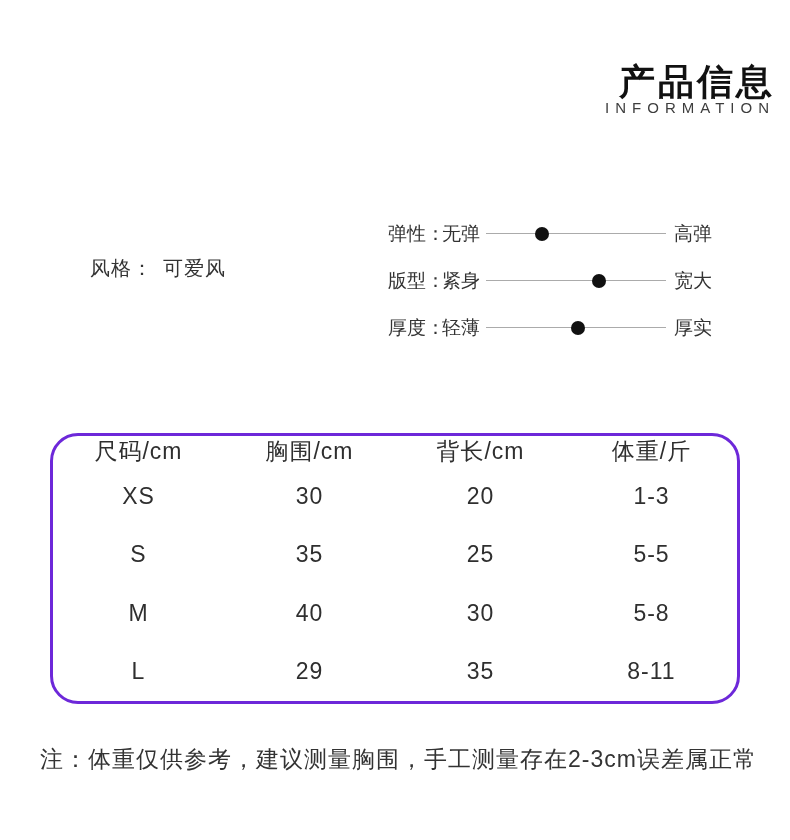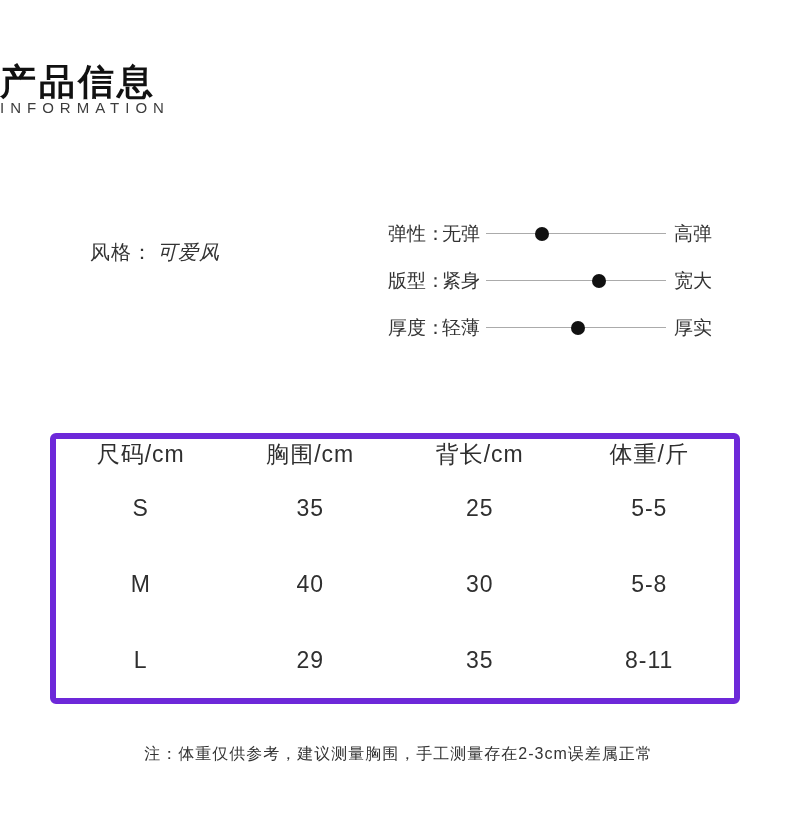--- a/index.html
+++ b/index.html
@@ -13,53 +13,54 @@
     color: #333333;
     overflow: hidden;
   }
 
   
   .header {
     position: absolute;
     top: 64px;
     left: 0;
     right: 15px;
-    text-align: left;
+    text-align: right;
+    padding-left: 14px;
   }
   .title {
     font-size: 36px;
     font-weight: 700;
     letter-spacing: 3px;
     color: #111111;
     line-height: 1;
   }
   .subtitle {
     margin-top: 0;
     font-size: 15px;
     letter-spacing: 6px;
     color: #3d3d3d;
     line-height: 1;
   }
 
   
   .attributes {
     position: absolute;
     left: 90px;
-    top: 240px;
+    top: 256px;
   }
   .attr-row {
     display: flex;
     font-size: 20px;
     color: #333333;
     line-height: 24px;
     white-space: nowrap;
   }
   .attr-row + .attr-row { margin-top: 32px; }
   .attr-label { letter-spacing: 1px; }
-  .attr-value { margin-left: 4px; letter-spacing: 1px; font-style: italic; }
+  .attr-value { margin-left: 10px; letter-spacing: 1px; }
 
   
   .sliders {
     position: absolute;
     left: 388px;
     top: 210px;
     width: 340px;
   }
   .slider-row {
     display: flex;
@@ -90,22 +91,22 @@
   }
   .slider-right { flex: none; }
 
   
   .size-box {
     position: absolute;
     left: 50px;
     top: 433px;
     width: 690px;
     height: 271px;
-    border: 6px solid #6d28d9;
-    border-radius: 6px;
+    border: 3px solid #6d28d9;
+    border-radius: 28px;
     overflow: hidden;
   }
   .size-table {
     width: 100%;
     height: 100%;
     border-collapse: collapse;
     table-layout: fixed;
   }
   .size-table th, .size-table td {
     text-align: center;
@@ -116,21 +117,21 @@
     letter-spacing: 1px;
   }
 
   
   .note {
     position: absolute;
     top: 744px;
     left: 0;
     right: 0;
     text-align: center;
-    font-size: 16px;
+    font-size: 23px;
     color: #333333;
     letter-spacing: 1px;
     padding-left: 7px;
   }
 </style>
 </head>
 <body>
 
 <div class="page">
 
@@ -178,20 +179,26 @@
       <thead>
         <tr>
           <th>尺码/cm</th>
           <th>胸围/cm</th>
           <th>背长/cm</th>
           <th>体重/斤</th>
         </tr>
       </thead>
       <tbody>
         <tr>
+          <td>XS</td>
+          <td>30</td>
+          <td>20</td>
+          <td>1-3</td>
+        </tr>
+        <tr>
           <td>S</td>
           <td>35</td>
           <td>25</td>
           <td>5-5</td>
         </tr>
         <tr>
           <td>M</td>
           <td>40</td>
           <td>30</td>
           <td>5-8</td>

